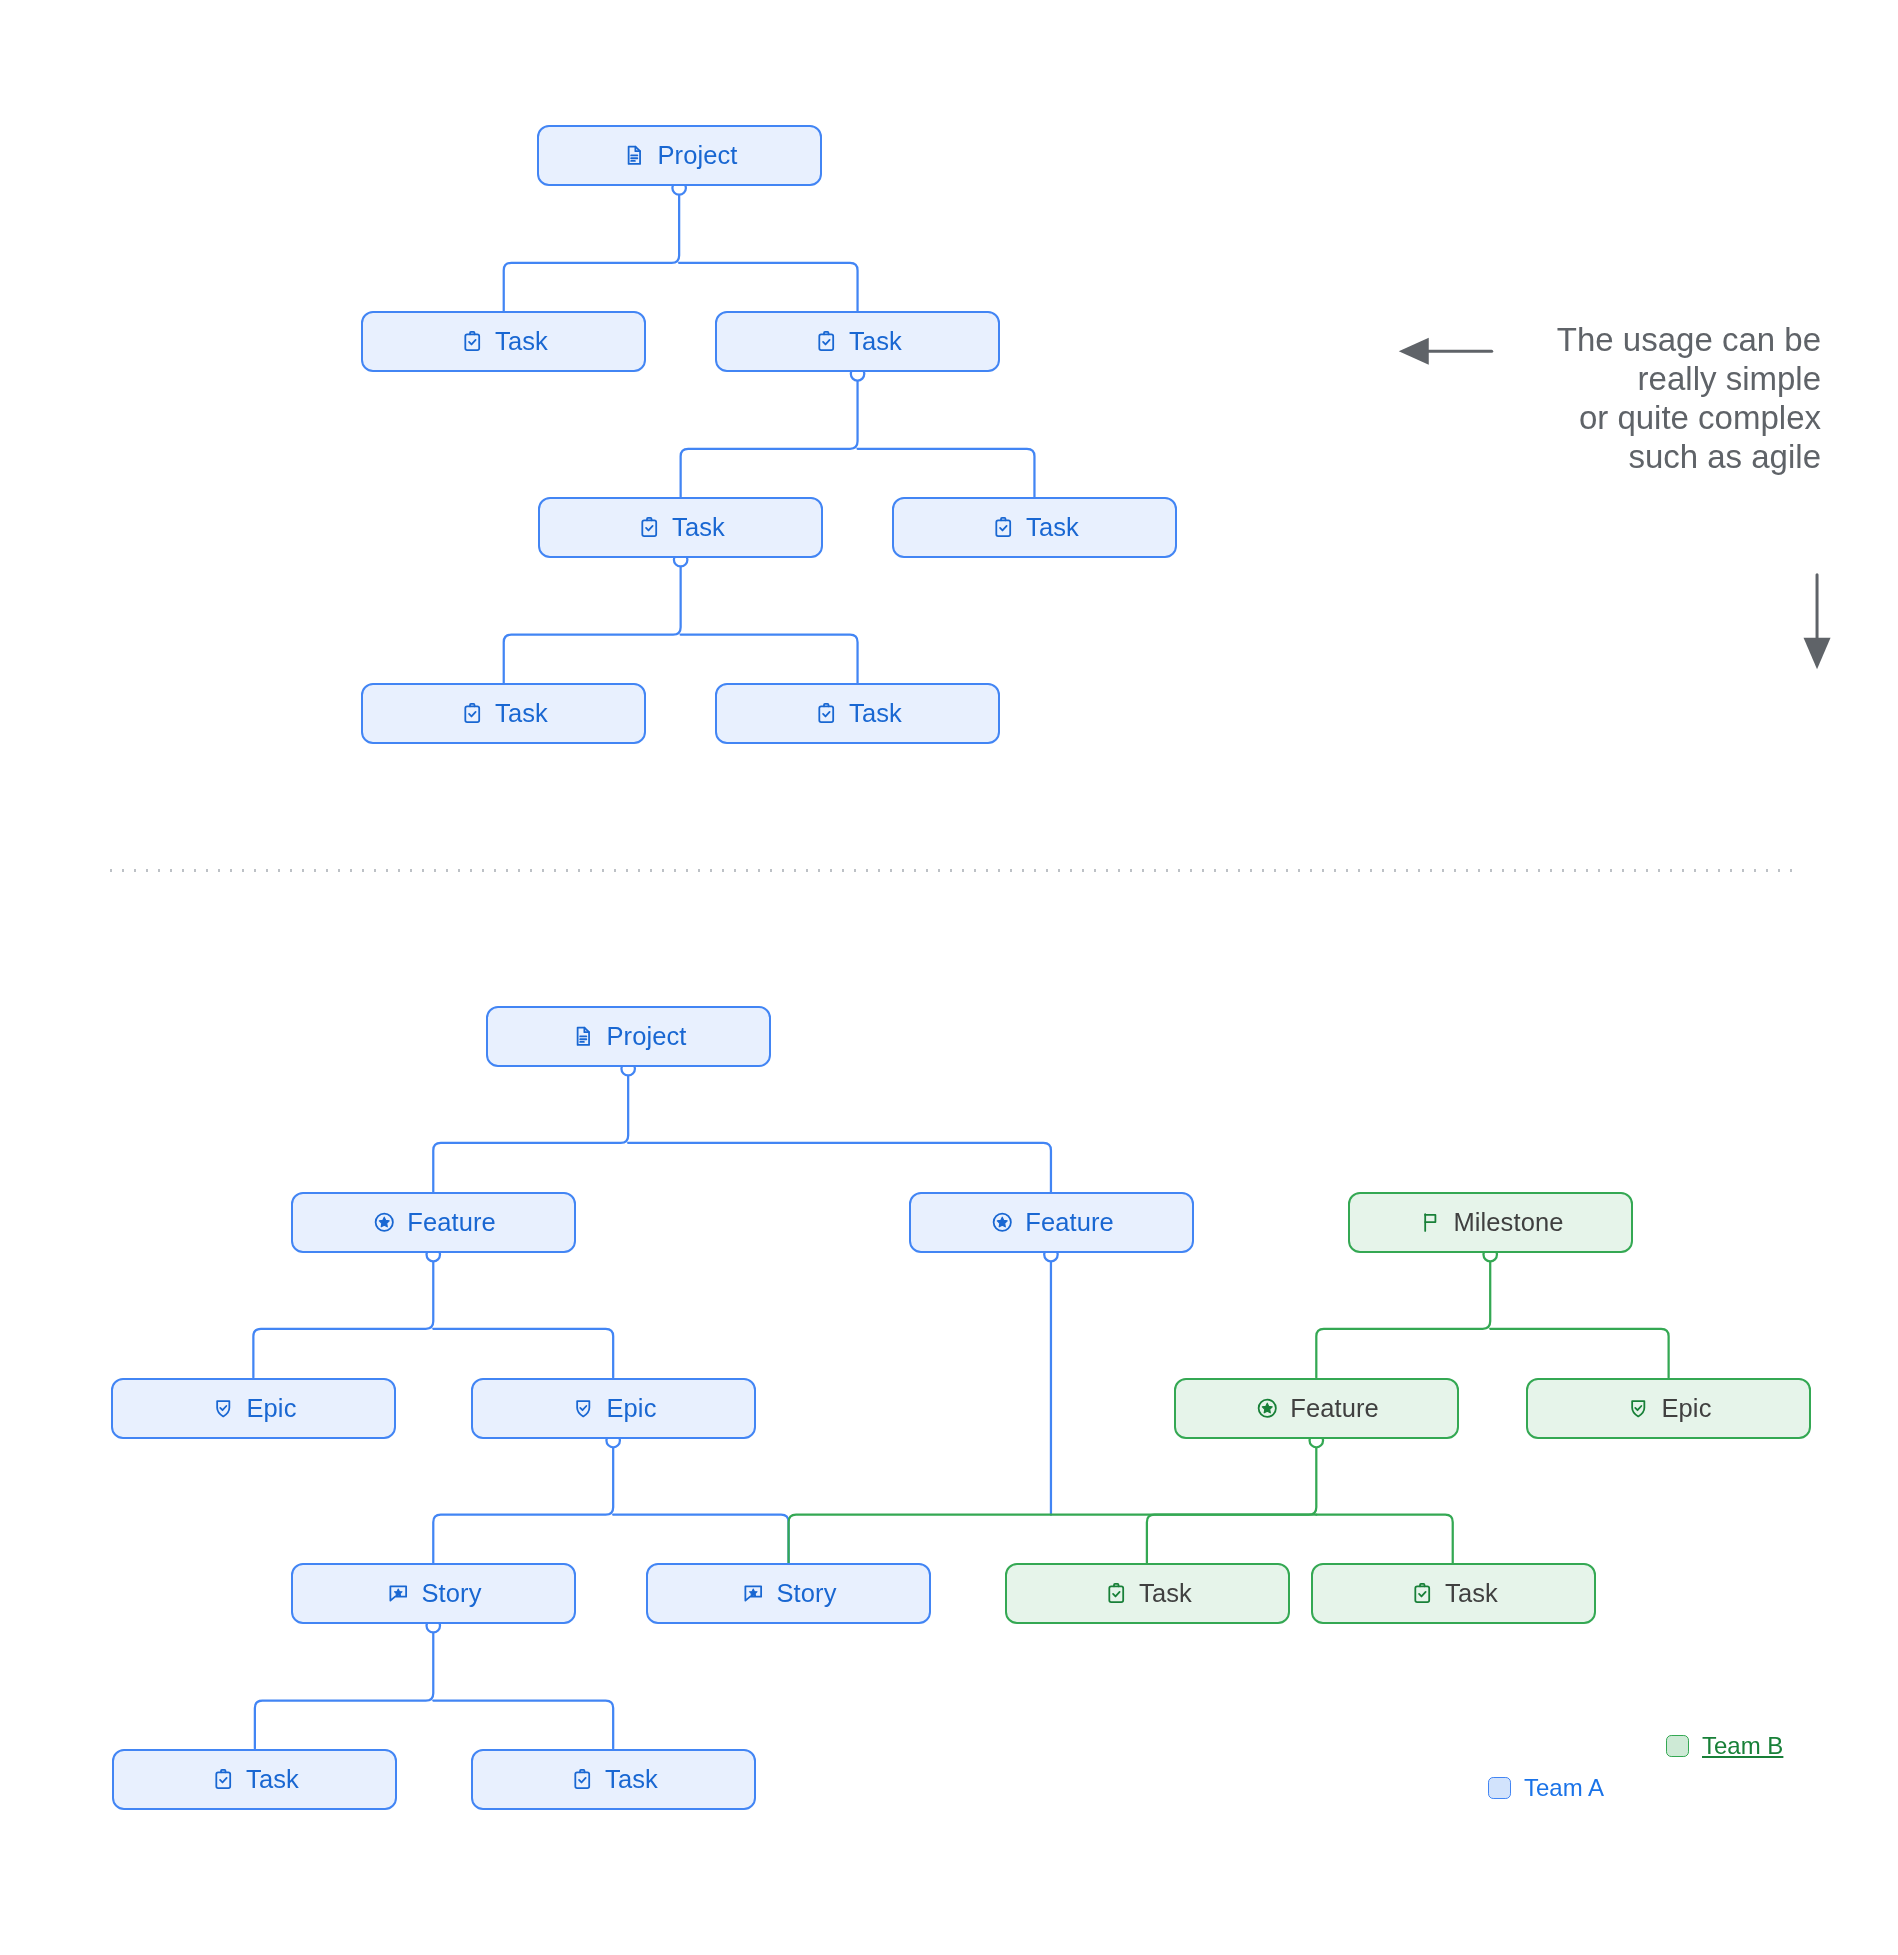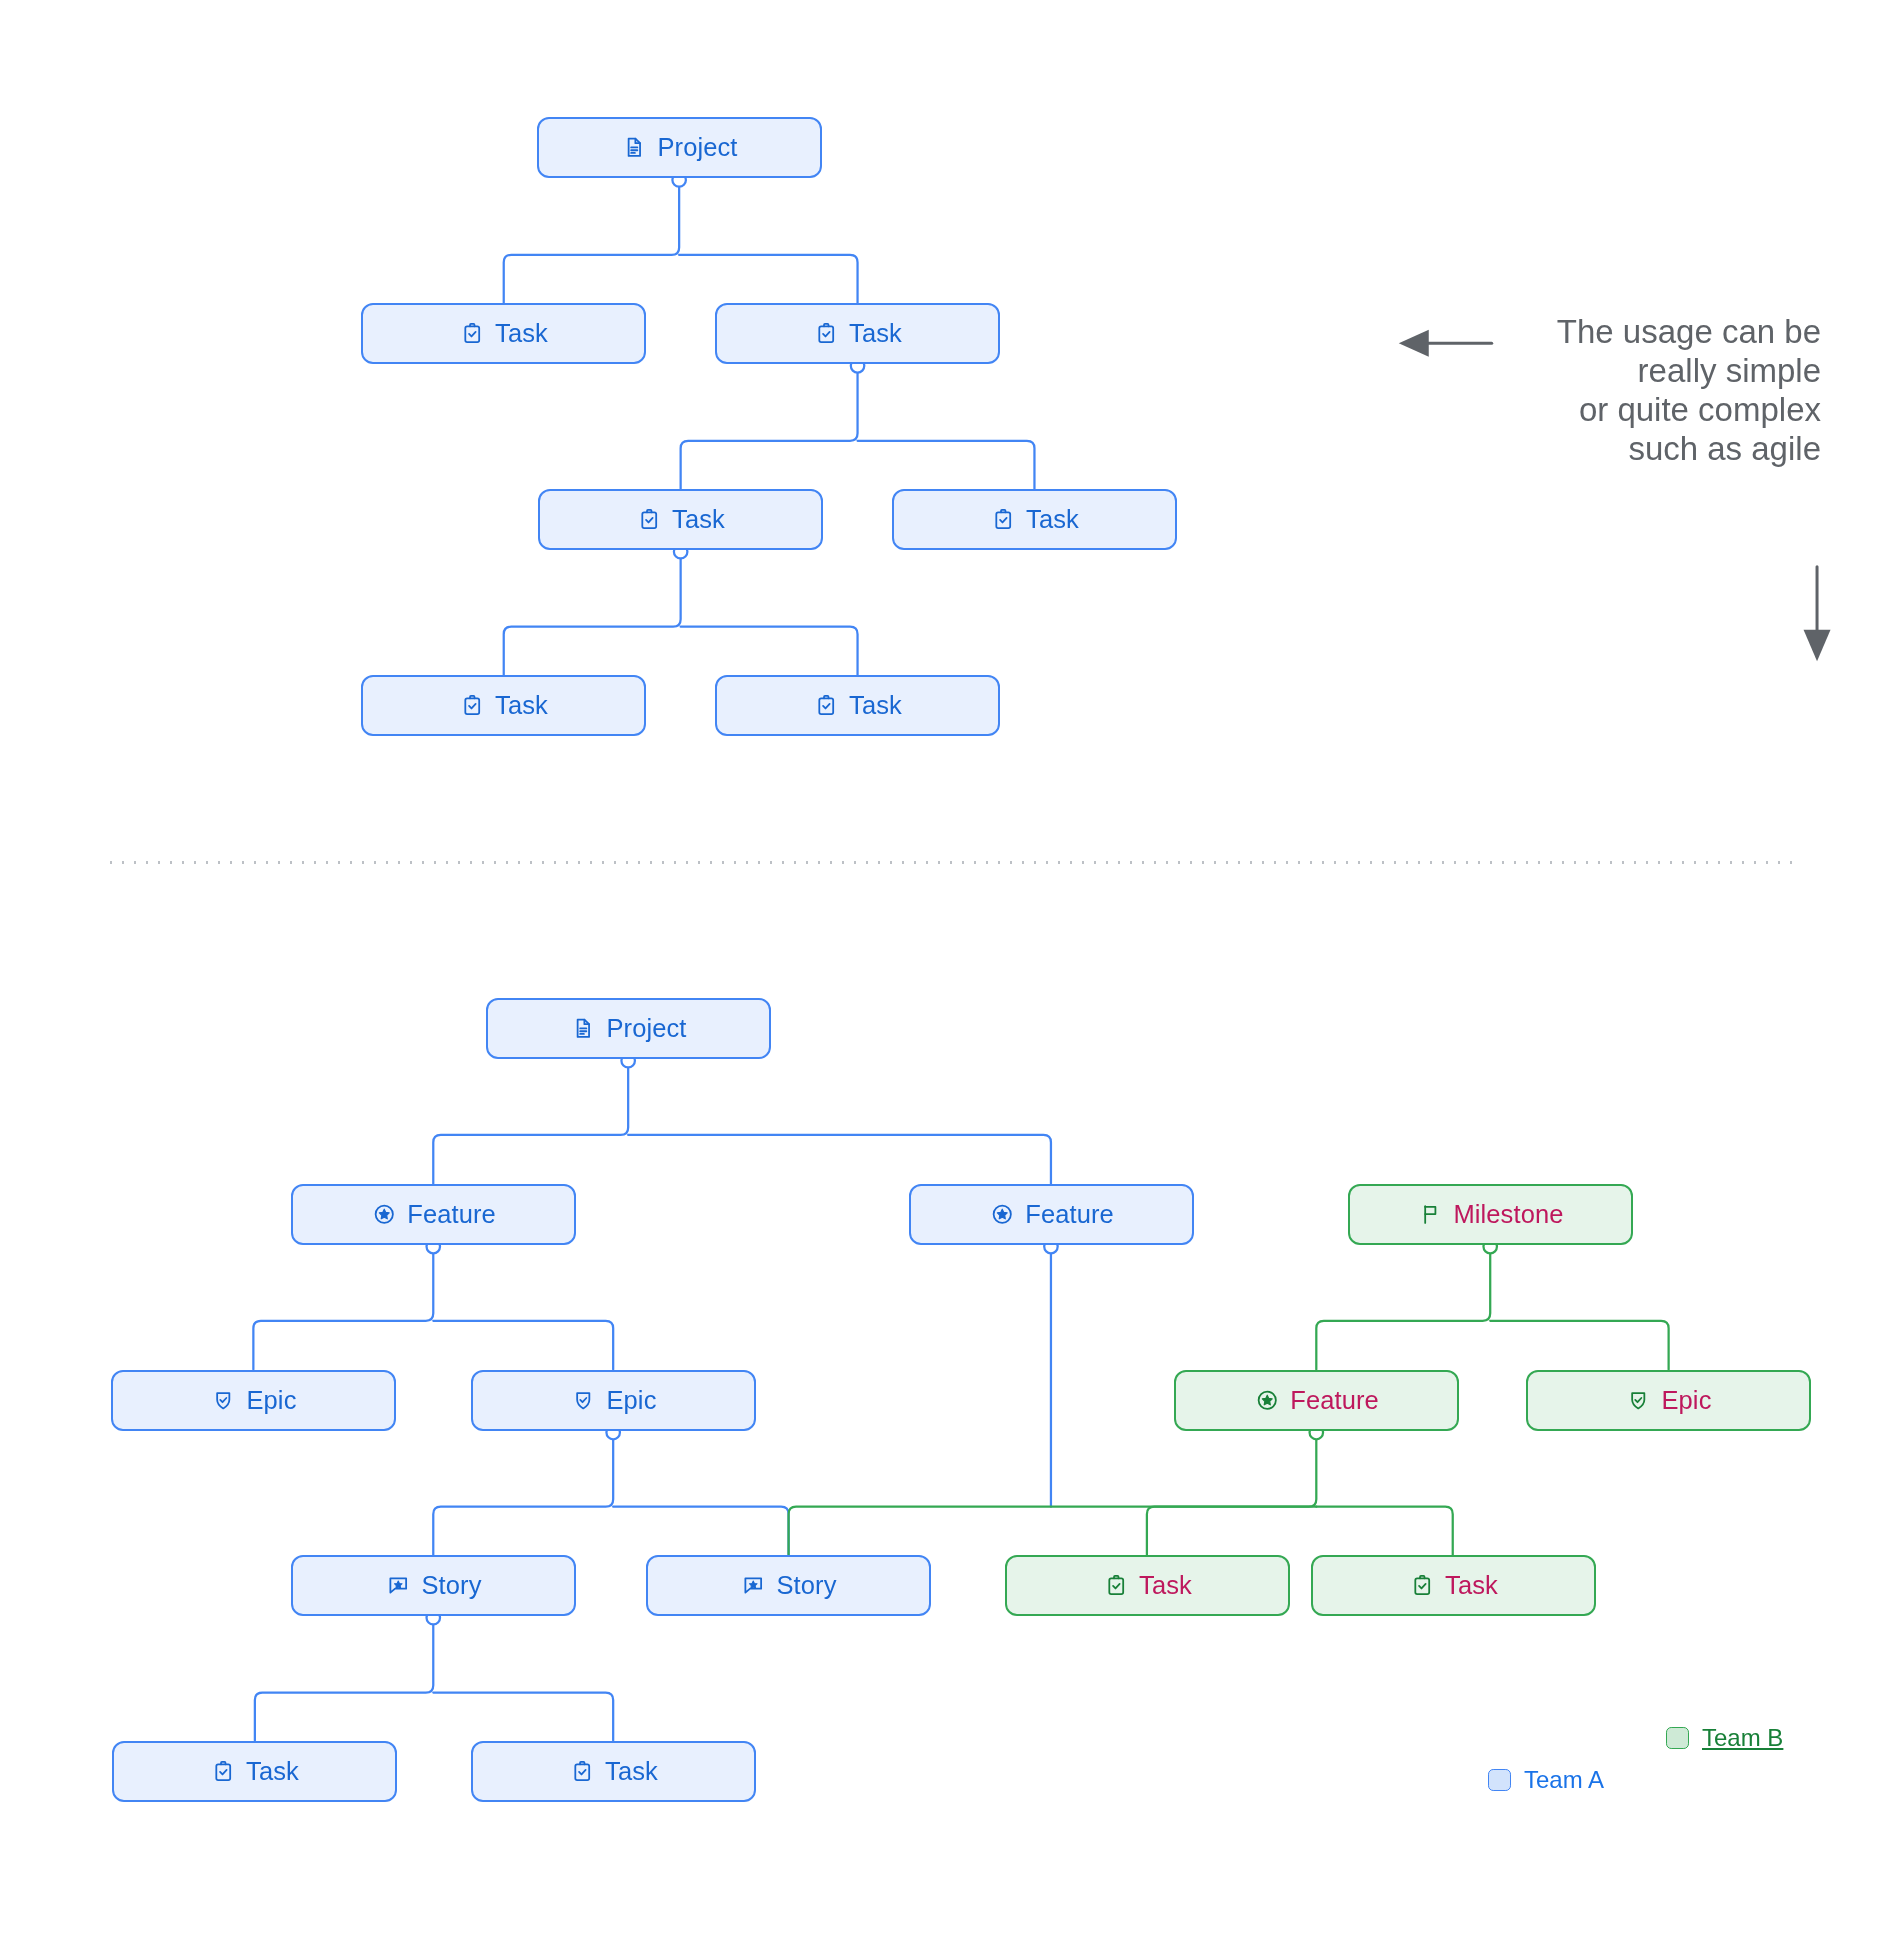--- a/index.html
+++ b/index.html
@@ -12,20 +12,21 @@
     height: 1955px;
     position: relative;
     font-family: "Liberation Sans", sans-serif;
     overflow: hidden;
   }
   #canvas {
     position: absolute;
     inset: 0;
     width: 1898px;
     height: 1873px;
+    margin-top: 8px;
   }
   .edge-layer {
     position: absolute;
     left: 0;
     top: 0;
     width: 1898px;
     height: 1955px;
     pointer-events: none;
   }
   .node {
@@ -43,21 +44,21 @@
     white-space: nowrap;
   }
   .node.team-a {
     background: #e8f0fe;
     border-color: #4285f4;
     color: #1967d2;
   }
   .node.team-b {
     background: #e6f4ea;
     border-color: #34a853;
-    color: #be185d;
+    color: #404040;
   }
   .node .glyph {
     display: inline-flex;
     align-items: center;
     justify-content: center;
     width: 25.5px;
     height: 25.5px;
     flex: 0 0 auto;
   }
   .node .glyph svg { display:block; }

